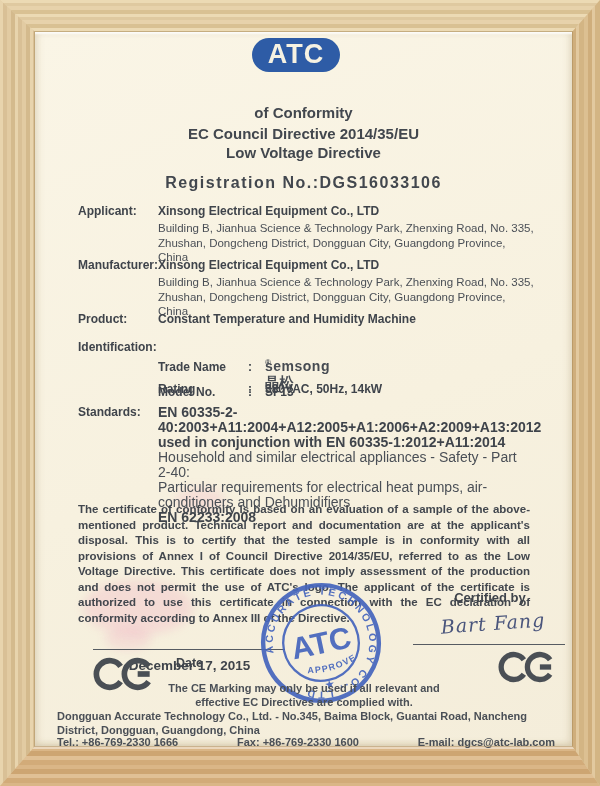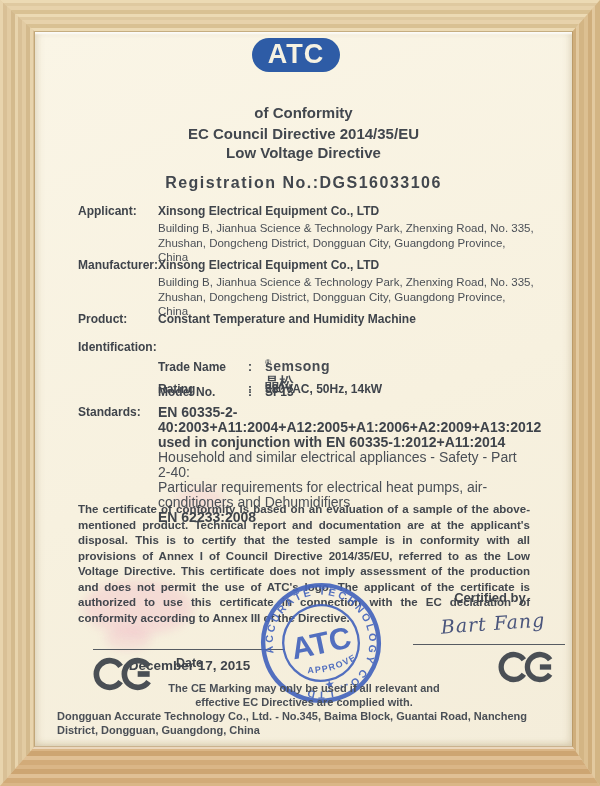--- a/index.html
+++ b/index.html
@@ -191,13 +191,18 @@
       <path d="M 83.4,18.5 A 20,20 0 1 0 83.4,41.5"></path>
       <path d="M 67,30 H 85"></path>
     </g>
   </svg>
 
   <div class="ce-note">
     <span style="position:static;display:block;">The CE Marking may only be used if all relevant and</span>
     <span style="position:static;display:block;">effective EC Directives are complied with.</span>
   </div>
   <div class="issuer">Dongguan Accurate Technology Co., Ltd. - No.345, Baima Block, Guantai Road, Nancheng District, Dongguan, Guangdong, China</div>
+  <div class="contact-row">
+    <span>Tel.: +86-769-2330 1666</span>
+    <span>Fax: +86-769-2330 1600</span>
+    <span>E-mail: dgcs@atc-lab.com</span>
+  </div>
 </div>
 
 </body></html>

